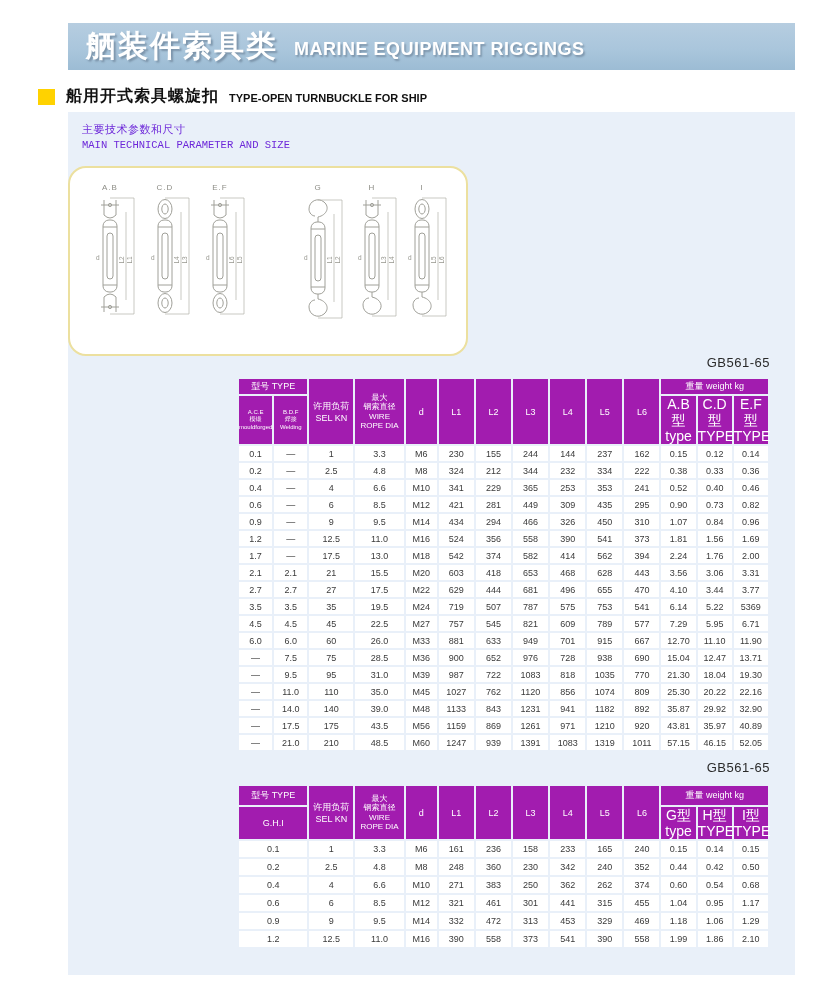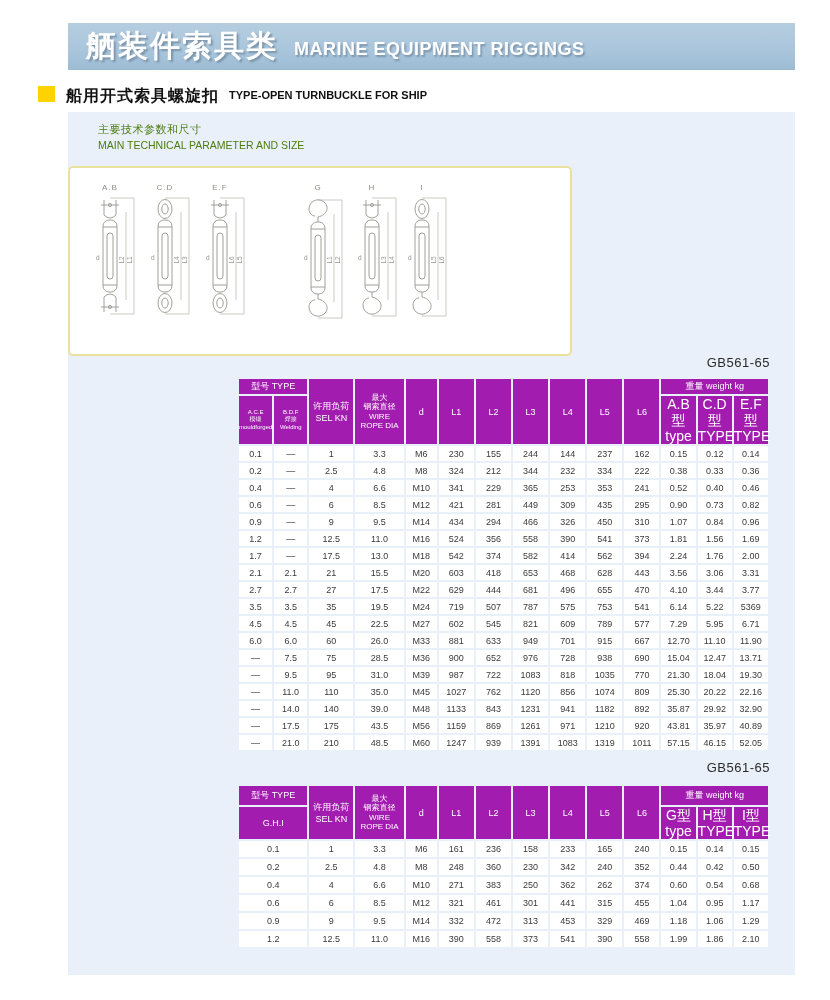--- a/index.html
+++ b/index.html
@@ -15,36 +15,36 @@
   }
   .banner .zh{
     font-size:30px;font-weight:bold;color:#fff;letter-spacing:2px;
     text-shadow:2px 2px 2px #7b93a9;
   }
   .banner .en{
     font-size:18px;font-weight:bold;color:#fff;margin-left:16px;margin-top:6px;
     letter-spacing:.5px;text-shadow:1.5px 1.5px 2px #7b93a9;
   }
   
-  .section-row{position:absolute;left:38px;top:86px;display:flex;align-items:flex-start;}
+  .section-row{position:absolute;left:38px;top:86px;display:flex;align-items:center;}
   .bullet{width:17px;height:16px;background:#ffd200;margin-right:11px;}
   .section-zh{font-size:16px;font-weight:bold;color:#111;letter-spacing:1px;}
   .section-en{font-size:11px;font-weight:bold;color:#111;margin-left:10px;margin-top:3px;}
   
   .content{
     position:absolute;left:68px;top:112px;width:727px;height:863px;
     background:#e9f0f9;
   }
-  .params{position:absolute;left:30px;top:10px;color:#4d7c0f;}
+  .params{position:absolute;left:14px;top:10px;color:#6d28d9;font-family:Liberation Mono, monospace;}
   .params .zh{font-size:11px;letter-spacing:.5px;}
   .params .en{font-size:10.5px;margin-top:2px;}
   
   .diagram-box{
-    position:absolute;left:0;top:54px;width:504px;height:190px;
-    background:#fff;border:2px solid #ece09f;border-radius:5px;box-sizing:border-box;
+    position:absolute;left:0;top:54px;width:400px;height:190px;
+    background:#fff;border:2px solid #ece09f;border-radius:18px;box-sizing:border-box;
   }
   .diagram-box svg{display:block;}
   .fig-label{font-size:8px;fill:#8d8d86;letter-spacing:1px;}
   .dim-label{font-size:6.5px;fill:#96968e;}
   .sketch{stroke:#a0a099;stroke-width:1;fill:none;}
   .dimline{stroke:#b3b3aa;stroke-width:.7;fill:none;}
   
   .gb-label{
     position:absolute;left:169px;width:533px;text-align:right;
     font-size:13px;color:#2a2a2a;letter-spacing:.5px;
@@ -438,21 +438,21 @@
             <td>6.14</td>
             <td>5.22</td>
             <td>5369</td>
           </tr>
           <tr>
             <td>4.5</td>
             <td>4.5</td>
             <td>45</td>
             <td>22.5</td>
             <td>M27</td>
-            <td>602</td>
+            <td>757</td>
             <td>545</td>
             <td>821</td>
             <td>609</td>
             <td>789</td>
             <td>577</td>
             <td>7.29</td>
             <td>5.95</td>
             <td>6.71</td>
           </tr>
           <tr>

